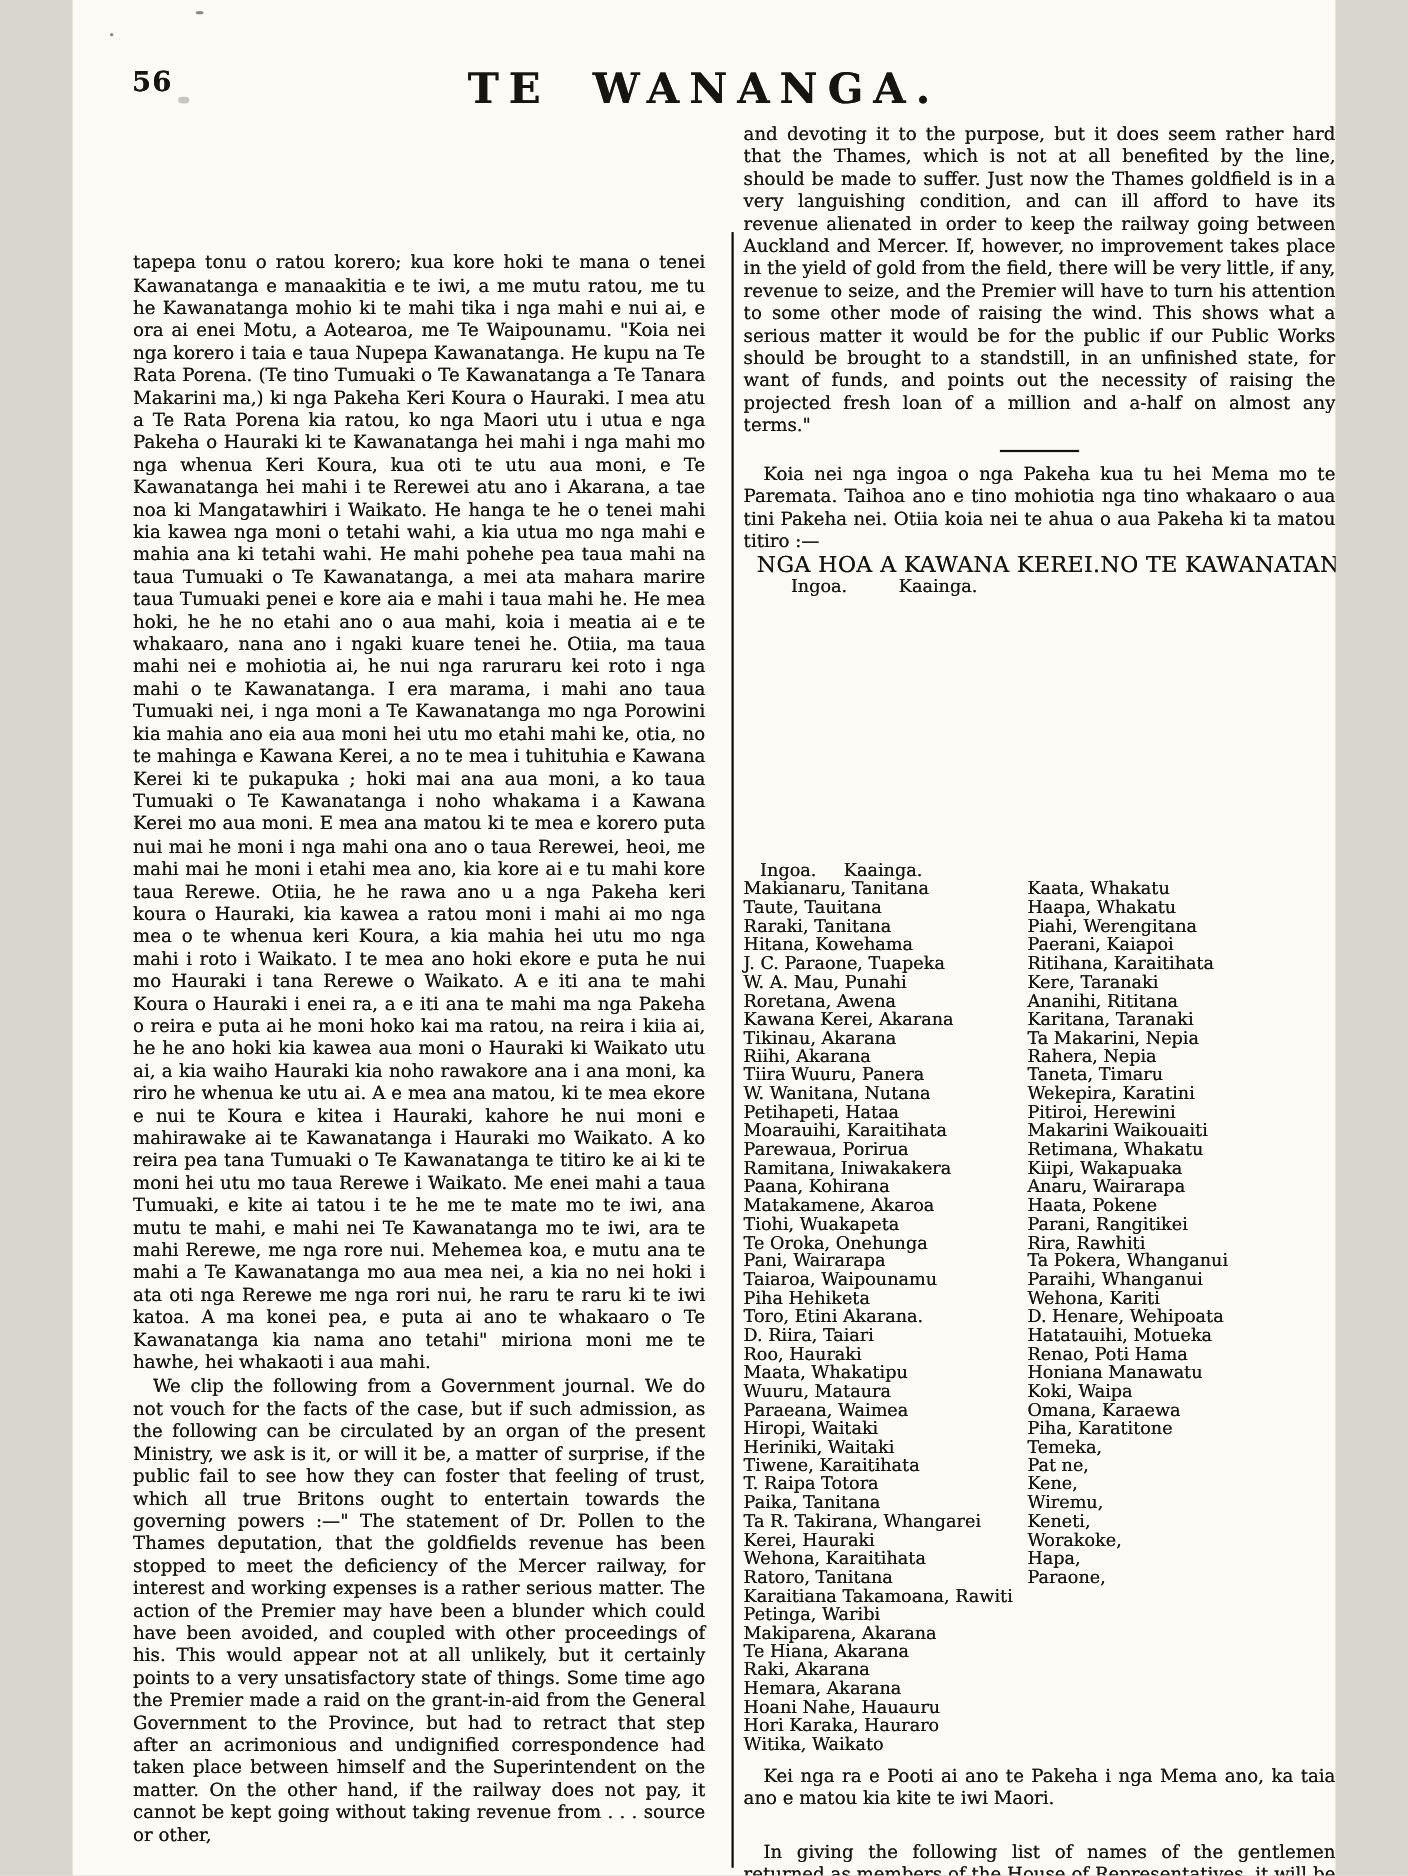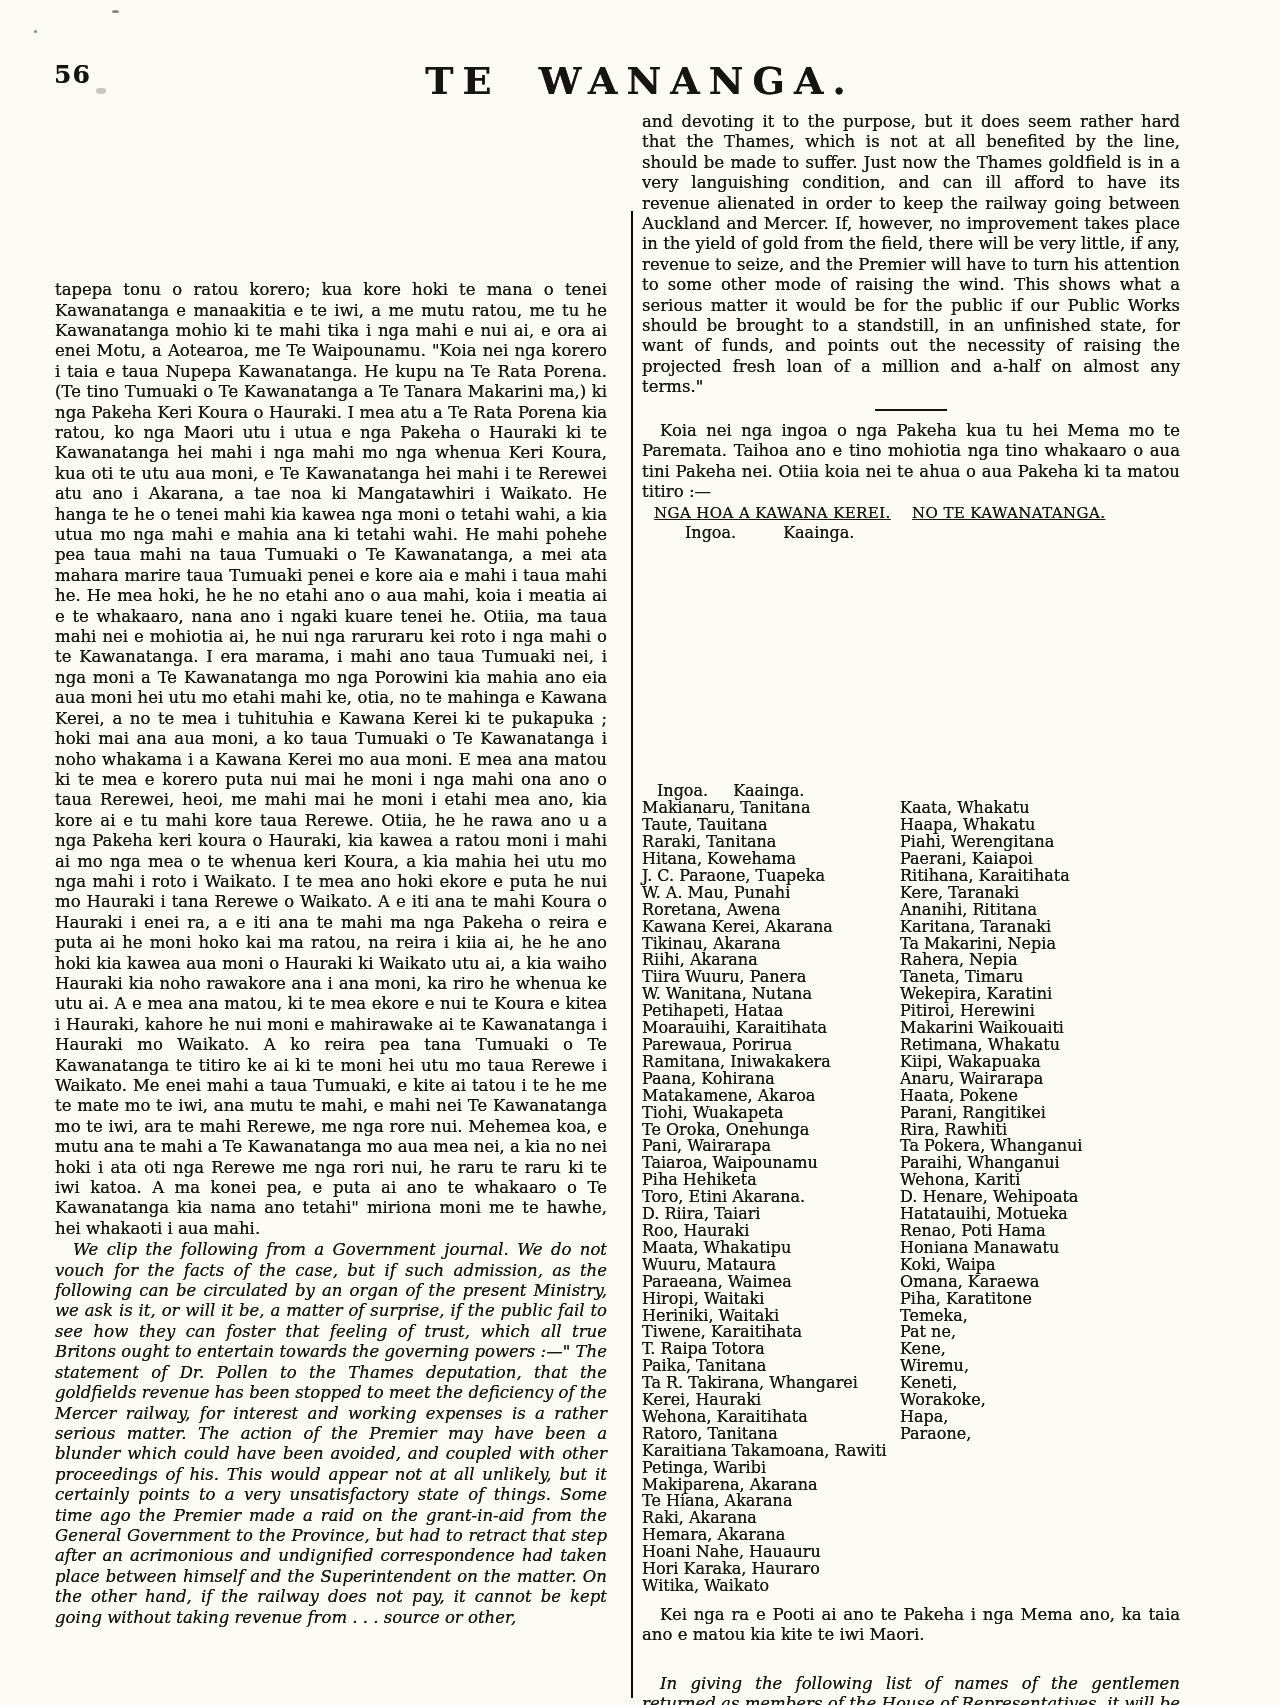--- a/index.html
+++ b/index.html
@@ -1,18 +1,18 @@
 <!DOCTYPE html>
 <html><head>
 <meta charset="utf-8">
 <style>
   html,body { margin:0; padding:0; background:#d8d5cd; }
   .page {
     position:relative;
-    width:1280px; height:1705px;
+    width:1148px; height:1705px;
     margin:0 auto;
     background:#fcfbf6;
     color:#171512;
     font-family:"DejaVu Serif","Liberation Serif",serif;
     overflow:hidden;
     text-shadow:0 0 0.45px rgba(10,8,5,.85);
   }
   .speck { position:absolute; background:#2a2722; border-radius:50%; opacity:.55; }
   .speck.s1 { left:112px; top:10px; width:7px; height:3px; }
   .speck.s2 { left:34px;  top:30px; width:3px; height:3px; }
@@ -30,29 +30,29 @@
     letter-spacing:9px; word-spacing:16px;
   }
 
   .cols { display:flex; padding:0 0 0 55px; align-items:center; }
   .col.left  { width:552px; }
   .divider   { width:2px; background:#0d0b09; margin-left:24px; margin-right:9px; height:1487px; }
   .col.right { width:538px; }
 
   p { margin:0; text-align:justify; font-size:16.5px; line-height:20.4px; }
   p.indent { text-indent:18px; }
-  p + p { margin-top:1px;font-style:italic; }
+  p + p { margin-top:1px; }
 
   .rule {
     width:72px; height:2px; background:#14110e;
     margin:11px auto 10px auto;
   }
 
   .list { font-size:16px; line-height:16.9px; margin-top:2px; }
-  .list-head { display:flex; font-size:15px; letter-spacing:.4px; line-height:19px; white-space:nowrap;text-decoration:underline; }
+  .list-head { display:flex; font-size:20px; letter-spacing:.4px; line-height:19px; white-space:nowrap; }
   .list-head .lh-left  { flex:0 0 258px; padding-left:12px; }
   .list-head .lh-right { flex:1 1 auto; }
   .list-subhead { display:flex; line-height:19px; white-space:nowrap;flex-direction:column; }
   .list-subhead .half-left  { flex:0 0 258px; padding-left:43px; }
   .list-subhead .half-left  .k2 { margin-left:47px; }
   .list-subhead .half-right { flex:1 1 auto; padding-left:15px; }
   .list-subhead .half-right .k2 { margin-left:25px; }
   .lrow { display:flex; white-space:nowrap; }
   .lcell { flex:0 0 258px; }
   .rcell { flex:1 1 auto; }

